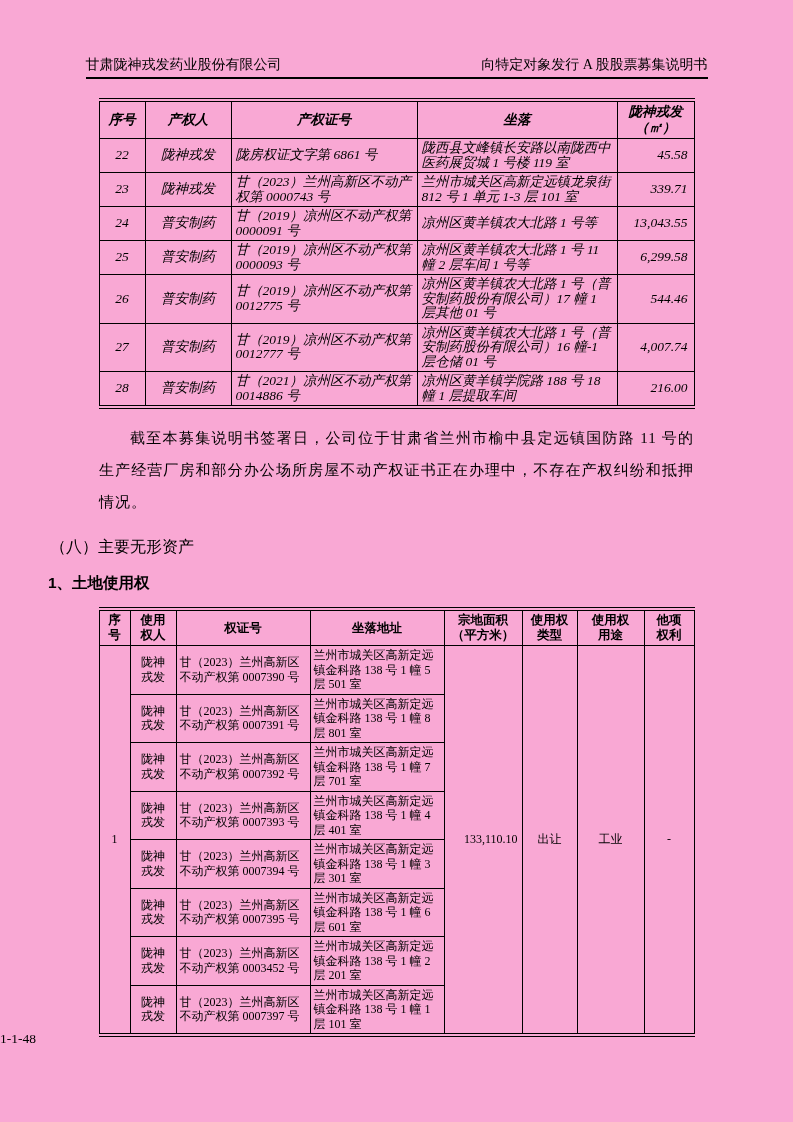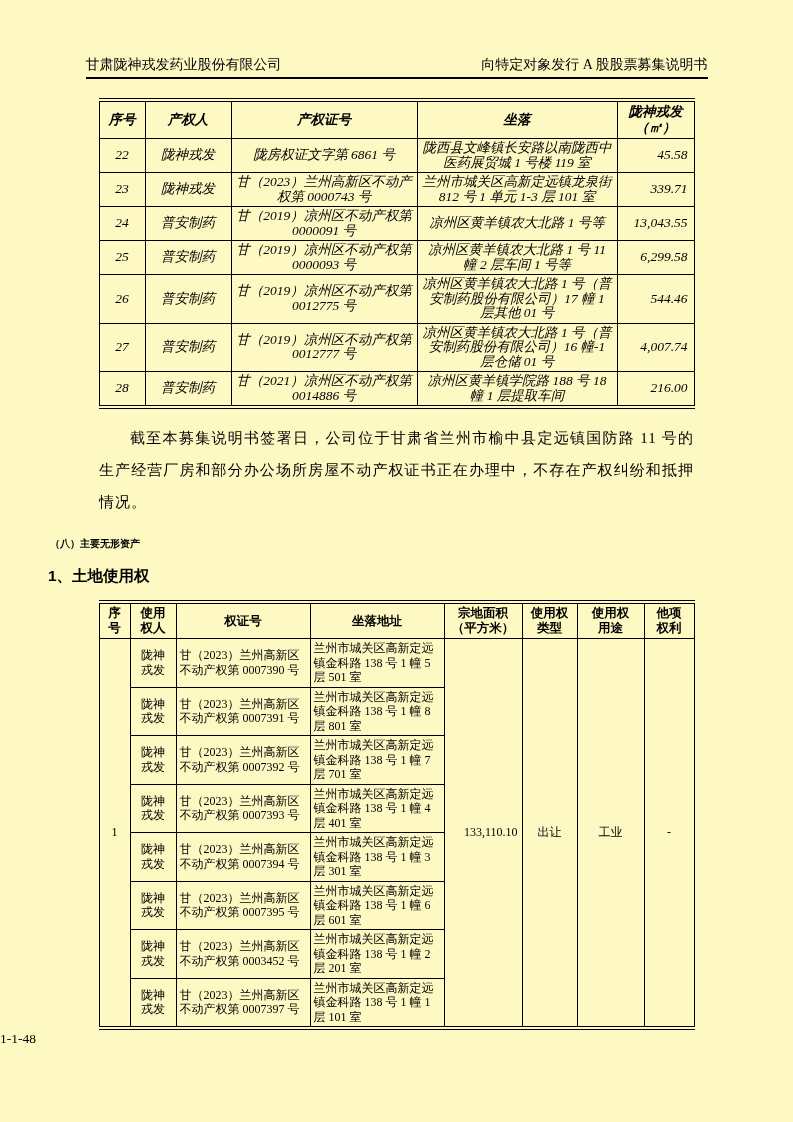--- a/index.html
+++ b/index.html
@@ -3,21 +3,21 @@
 <meta charset="utf-8">
 <style>
   * { margin: 0; padding: 0; box-sizing: border-box; }
   html, body { background: #e8e8e8; }
   body { font-family: "Liberation Serif", serif; color: #000; }
   .page {
     position: relative;
     width: 793px;
     height: 1122px;
     margin: 0 auto;
-    background: #fef9c3;
+    background: #f9a8d4;
     padding-top: 56px;
     overflow: hidden;
   }
   
   .doc-header {
     width: 622px;
     margin: 0 auto;
     display: flex;
     justify-content: space-between;
     align-items: flex-end;
@@ -41,21 +41,21 @@
     word-break: break-word;
   }
   th { font-weight: bold; text-align: center; }
   .pre { white-space: pre-line; }
 
   
   .t1 { margin-top: 19px; font-style: italic; }
   .t1 th { font-size: 13.5px; line-height: 16px; padding: 2px 2px; }
   .t1 td { font-size: 13.5px; line-height: 14.5px; padding: 2px 4px; }
   .t1 .c  { text-align: center; }
-  .t1 .l  { text-align: center; }
+  .t1 .l  { text-align: left; }
   .t1 .r  { text-align: right; padding-right: 6px; }
 
   
   .t2 { margin-top: 13px; }
   .t2 th { font-size: 12.5px; line-height: 15px; padding: 2px 1px; }
   .t2 td { font-size: 12px; line-height: 14.5px; padding: 2px 3px; }
   .t2 .c  { text-align: center; }
   .t2 .l  { text-align: left; }
   .t2 .r  { text-align: right; padding-right: 4px; }
 
@@ -64,22 +64,22 @@
     width: 595px;
     margin: 13px auto 0;
     font-size: 15px;
     line-height: 32px;
     letter-spacing: 1px;
     text-align: justify;
     text-indent: 31px;
   }
   .sec-heading {
     font-family: "Liberation Sans", sans-serif;
-    font-weight: bold;
-    font-size: 10px;
+    font-weight: normal;
+    font-size: 16px;
     margin: 19px 0 0 50px;
   }
   .sub-heading {
     font-family: "Liberation Sans", sans-serif;
     font-weight: bold;
     font-size: 15.5px;
     margin: 15px 0 0 48px;
   }
   
   .page-footer {

